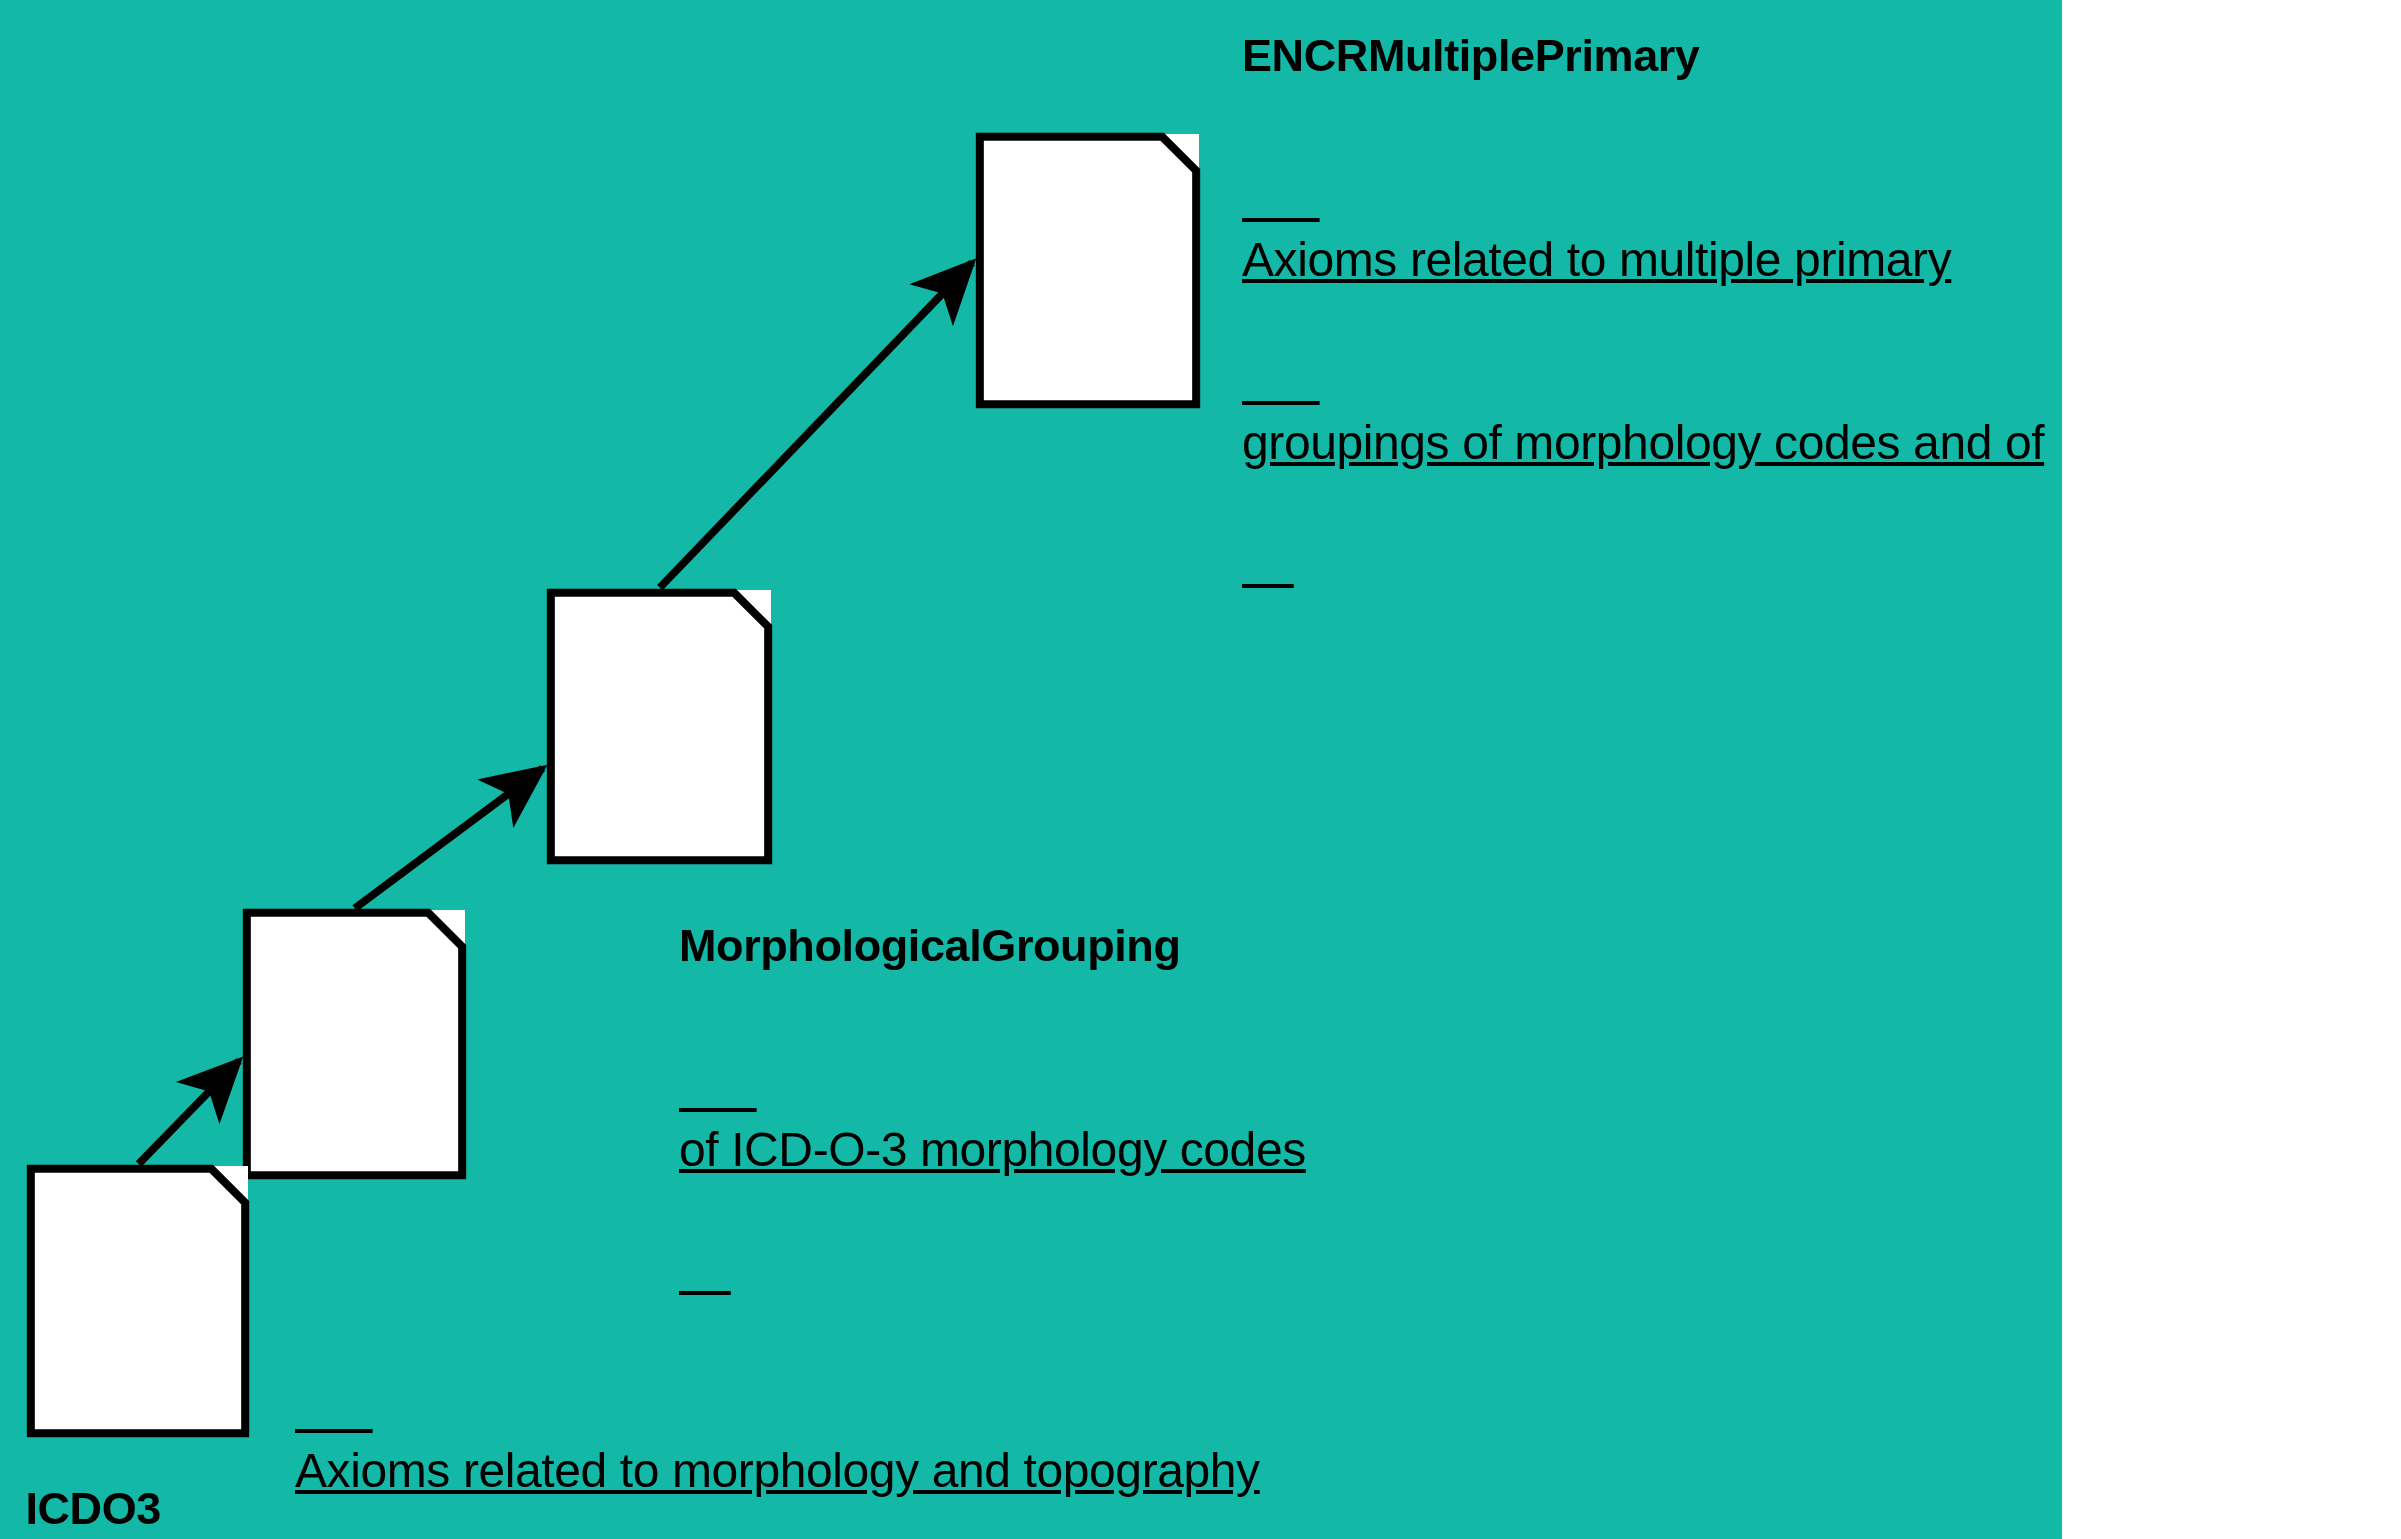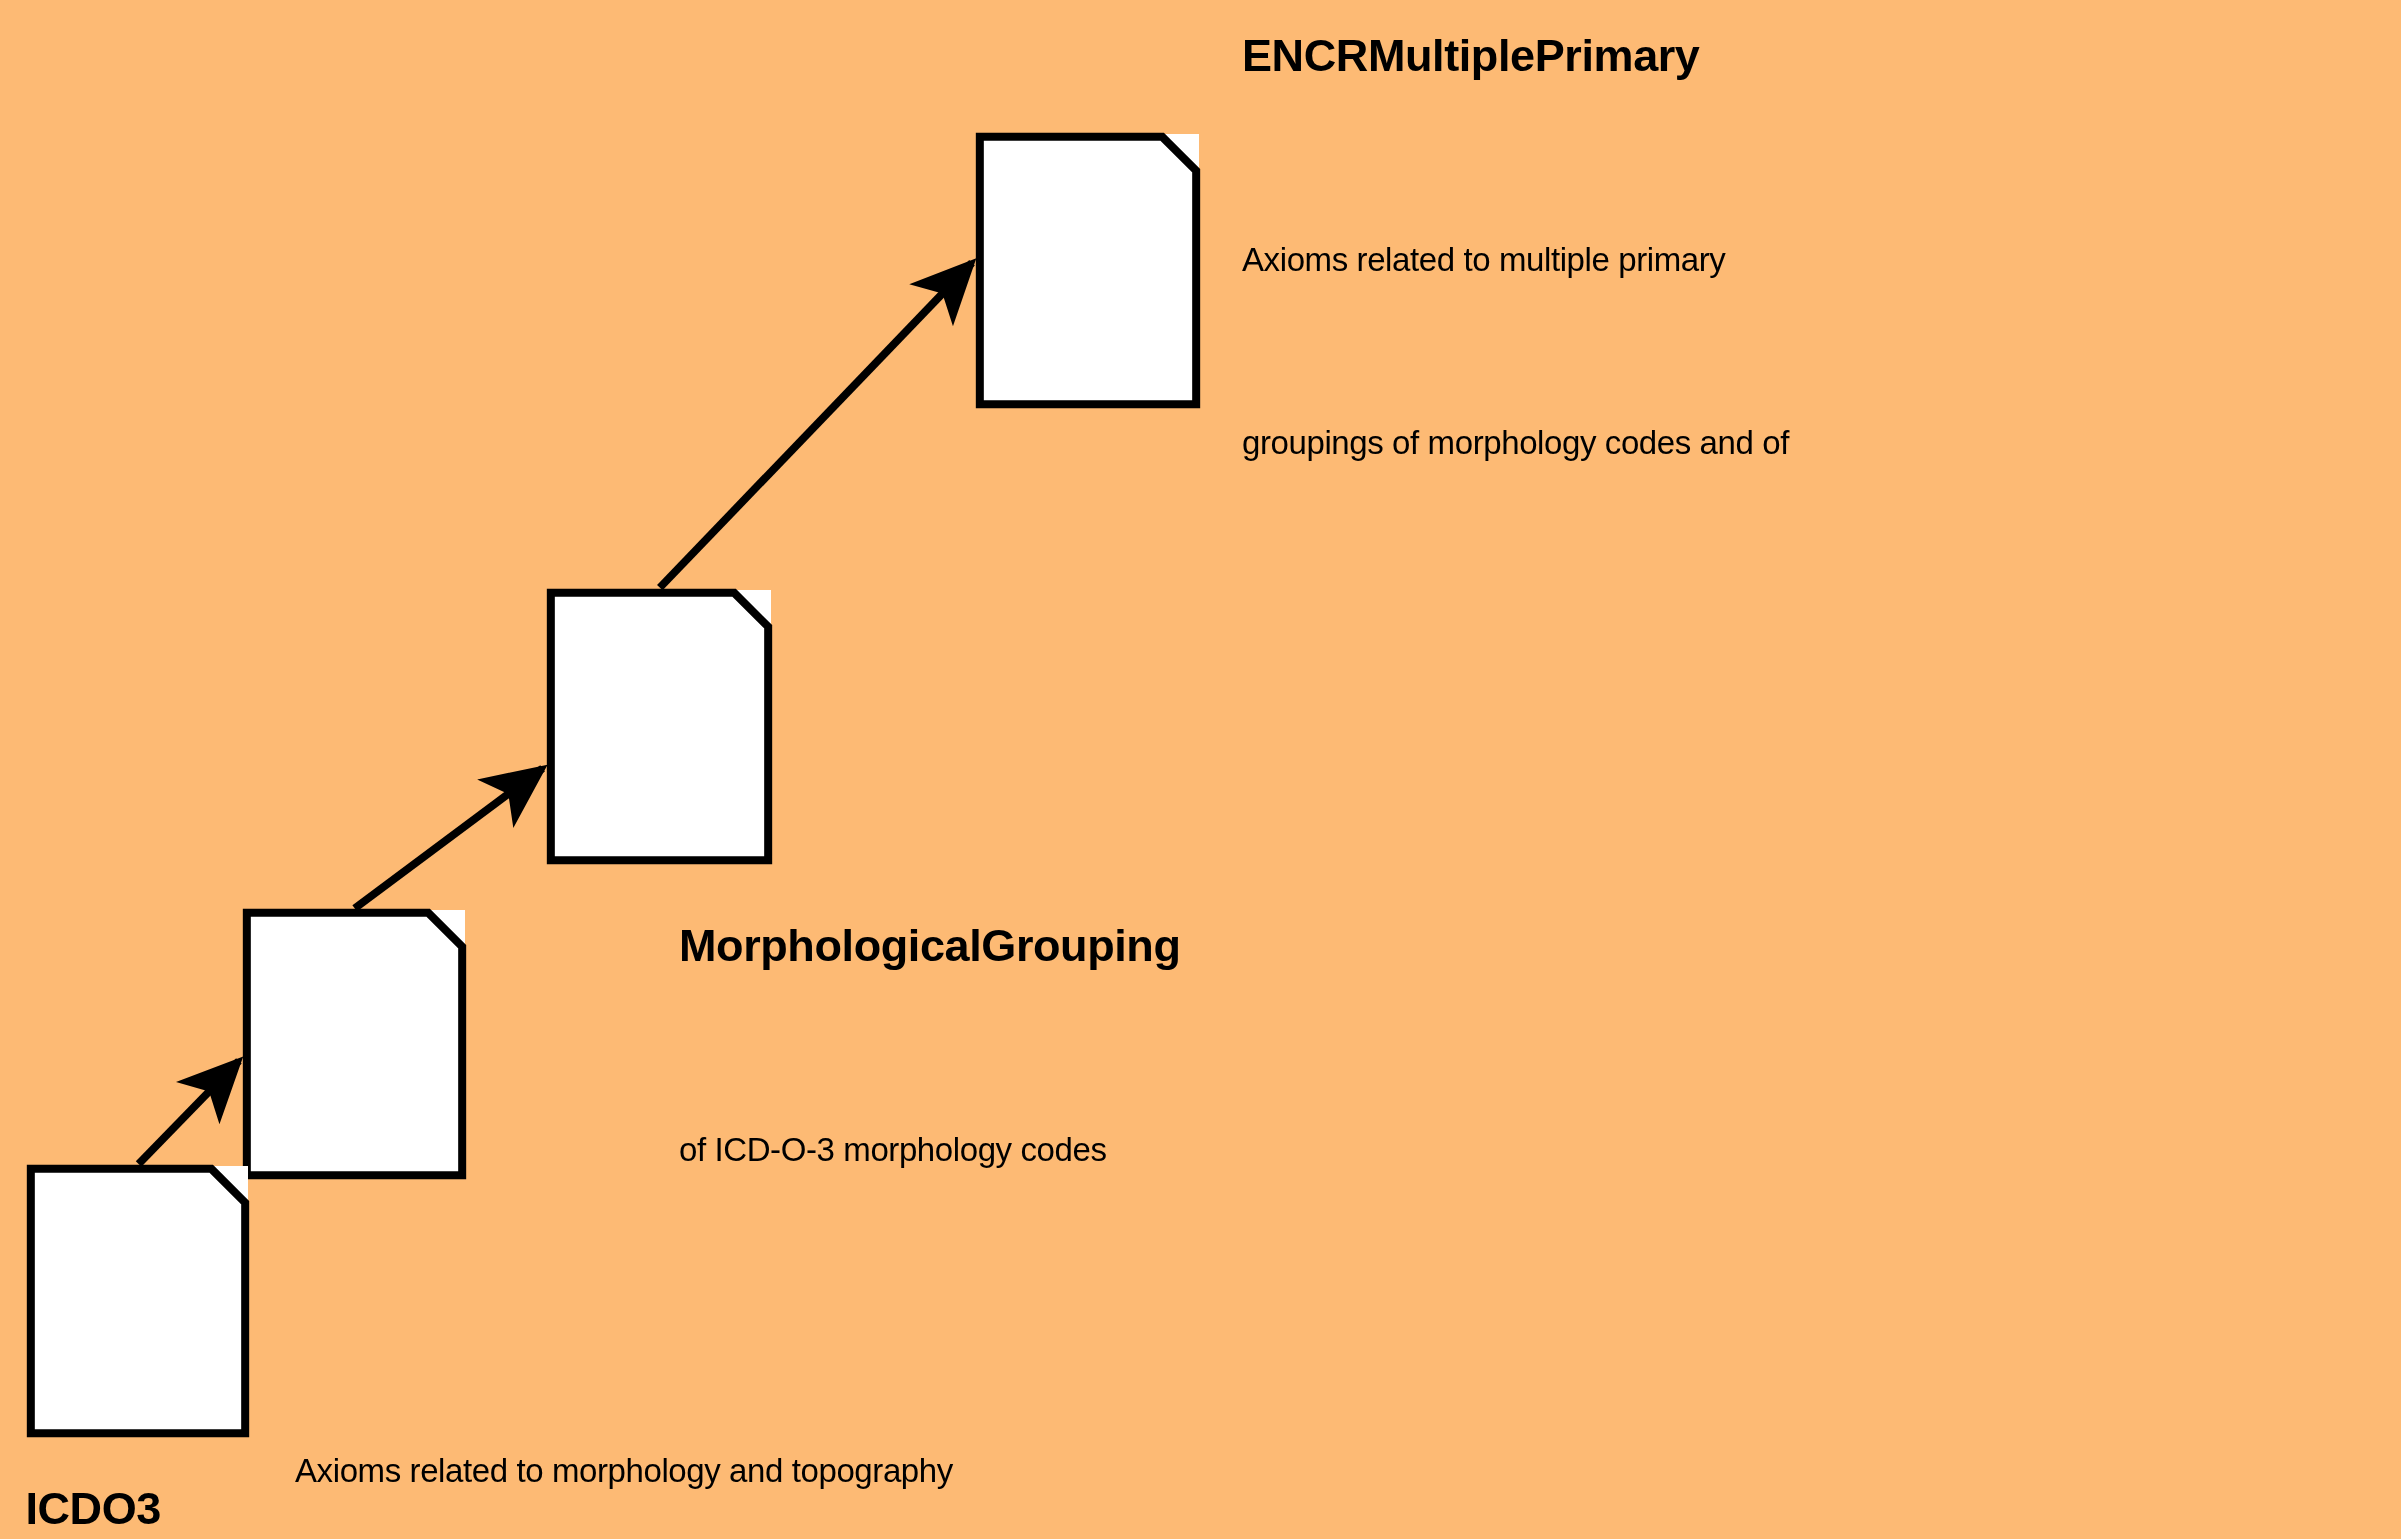--- a/index.html
+++ b/index.html
@@ -2,23 +2,23 @@
 <html style="font-size:11.3px"><head>
 <meta charset="utf-8">
 <style>
   html, body {
     margin: 0;
     padding: 0;
     background: #ffffff;
   }
   #canvas {
     position: relative;
-    width: 2401px;
+    width: 2062px;
     height: 1539px;
-    background: #fdba74;
+    background: #14b8a6;
     overflow: hidden;
     font-family: "Liberation Sans", sans-serif;
     color: #000000;
   }
   .doc-node {
     position: absolute;
     background: #ffffff;
   }
   .doc-node svg {
     display: block;
@@ -40,24 +40,25 @@
   }
   .node-title {
     font-weight: bold;
     font-size: 45px;
     line-height: 55px;
     letter-spacing: -0.4px;
     white-space: pre;
   }
   .node-desc {
     font-weight: normal;
-    font-size: 33px;
+    font-size: 48px;
     line-height: 61px;
     letter-spacing: -0.4px;
     white-space: pre;
+    text-decoration: underline;
   }
   .desc-line { display: block; white-space: pre; }
 
   
   #node-encr        { left: 977px; top: 134px;  width: 222px; height: 273px; }
   #node-morph       { left: 548px;  top: 590px;  width: 223px; height: 273px; }
   #node-icdo3plus   { left: 244px;  top: 910px; width: 221px; height: 268px; }
   #node-icdo3       { left: 28px;   top: 1166px; width: 220px; height: 270px; }
 
   

